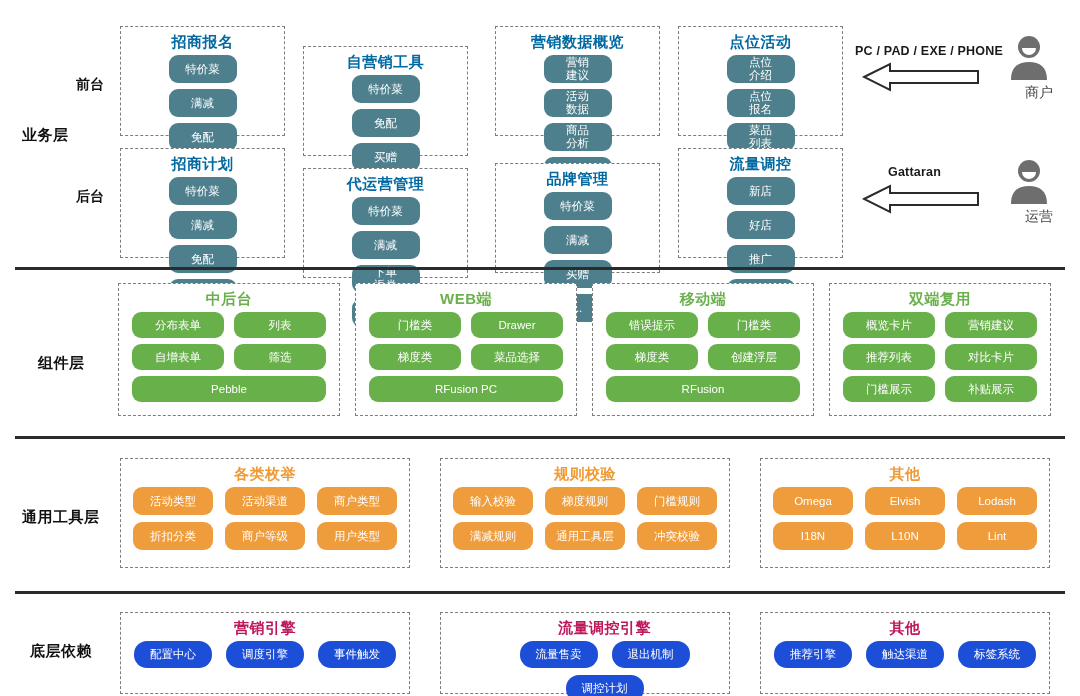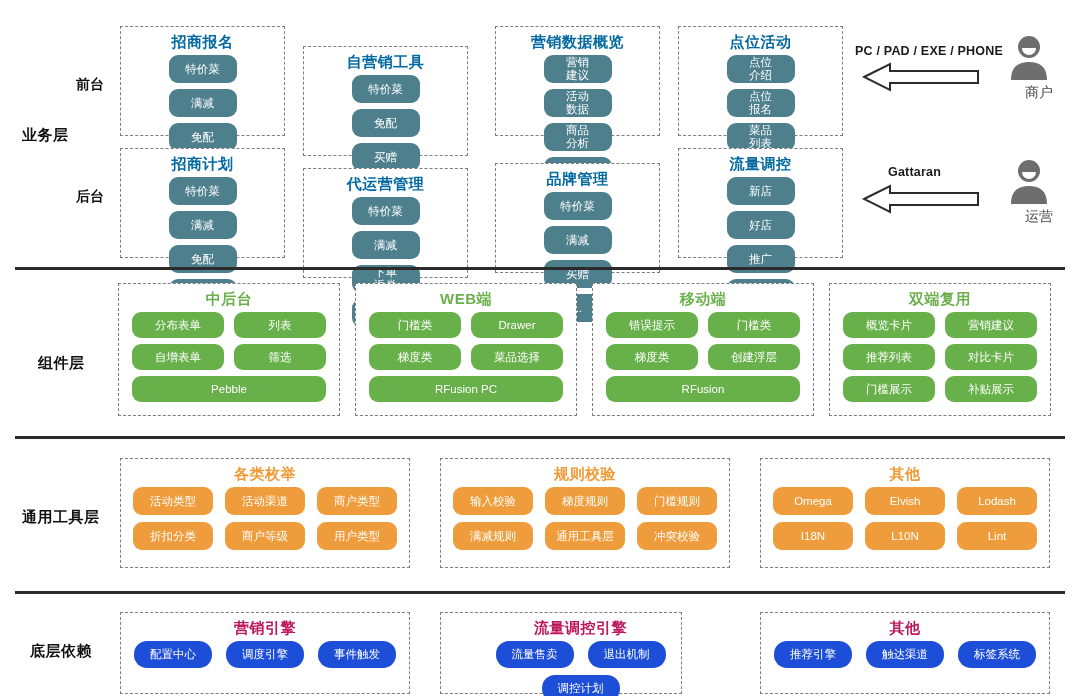--- a/index.html
+++ b/index.html
@@ -323,21 +323,21 @@
 
   <div class="group base" style="left:120px;top:612px;width:290px;height:82px;">
     <div class="group-title t-red">营销引擎</div>
     <div class="pill-grid">
       <div class="pill p-red">配置中心</div>
       <div class="pill p-red">调度引擎</div>
       <div class="pill p-red">事件触发</div>
     </div>
   </div>
 
-  <div class="group base" style="left:440px;top:612px;width:242px;height:82px;padding-left:39px;">
+  <div class="group base" style="left:440px;top:612px;width:290px;height:82px;padding-left:39px;">
     <div class="group-title t-red">流量调控引擎</div>
     <div class="pill-grid">
       <div class="pill p-red">流量售卖</div>
       <div class="pill p-red">退出机制</div>
       <div class="pill p-red">调控计划</div>
     </div>
   </div>
 
   <div class="group base" style="left:760px;top:612px;width:290px;height:82px;">
     <div class="group-title t-red">其他</div>

